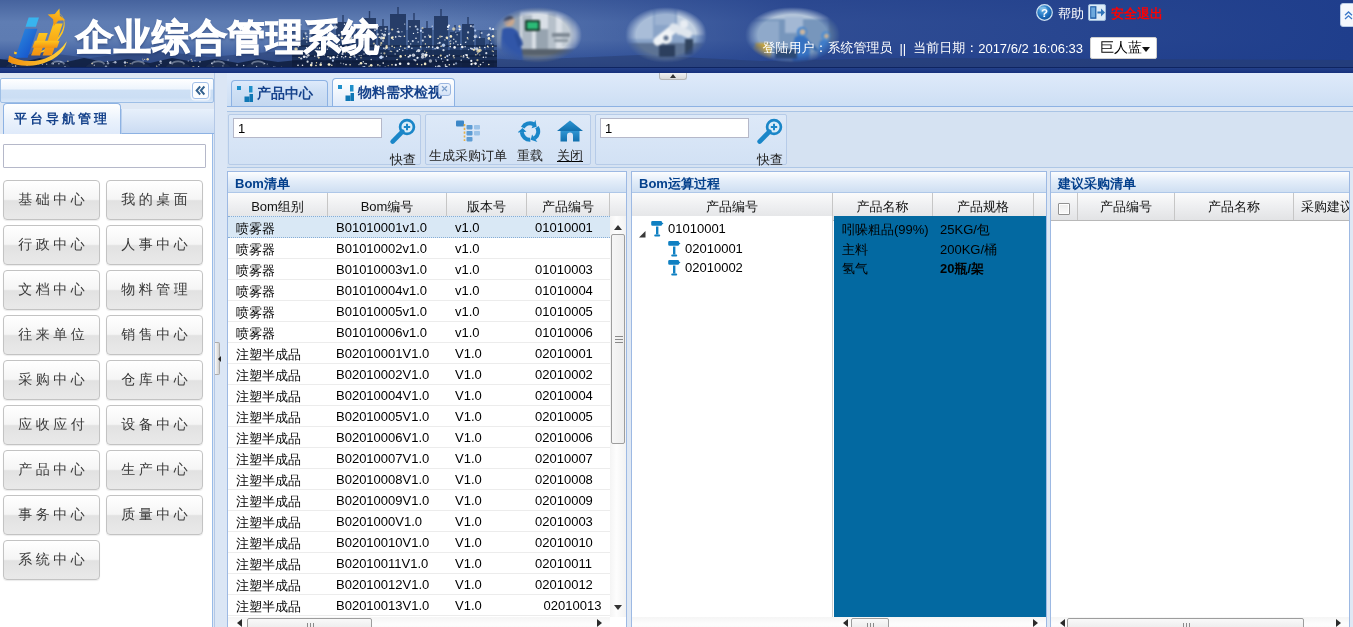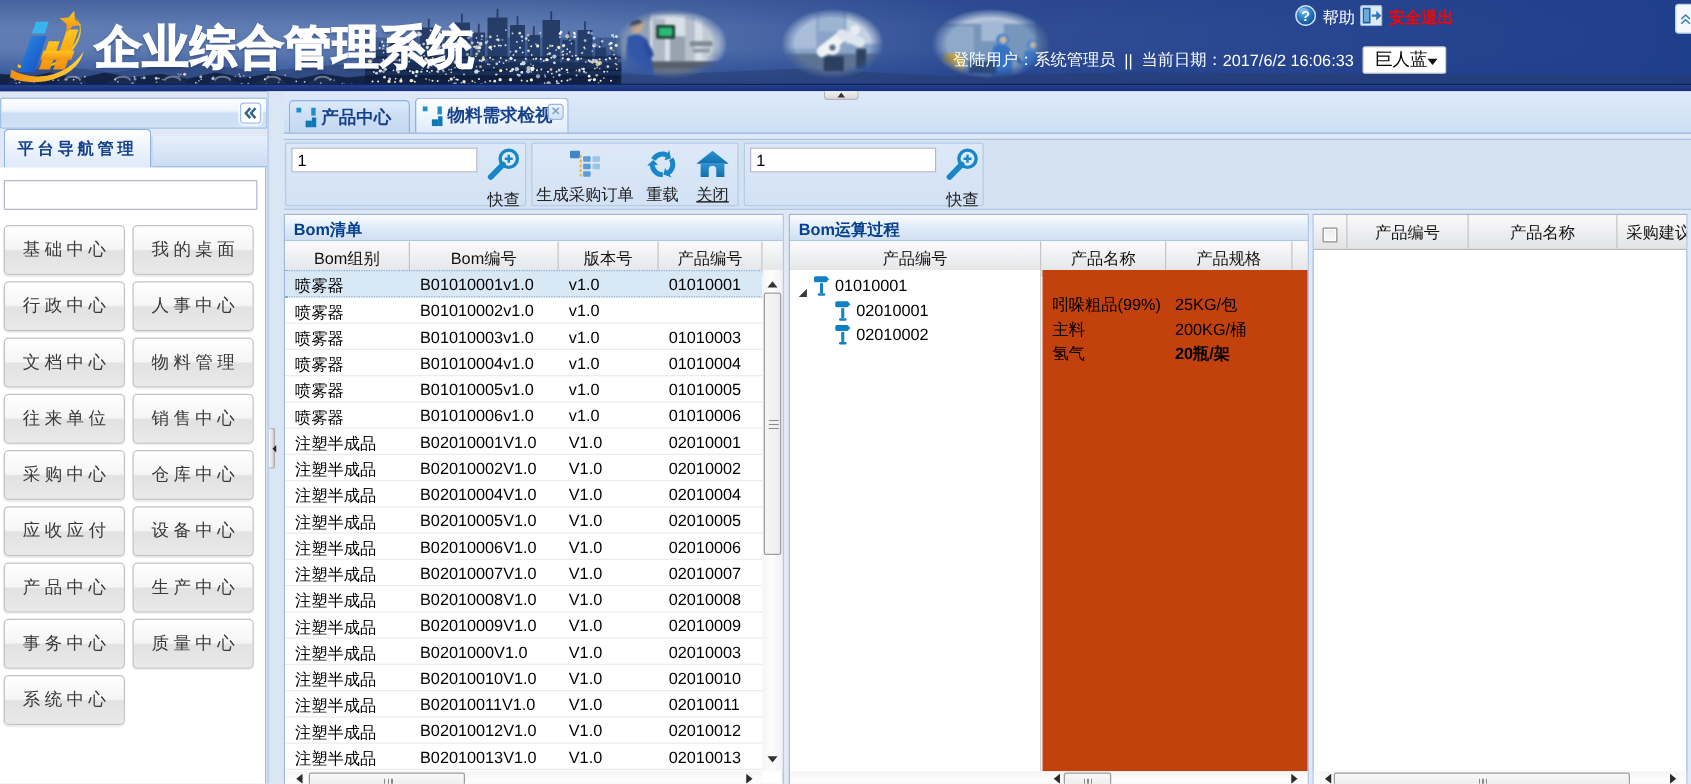--- a/index.html
+++ b/index.html
@@ -115,21 +115,21 @@
 .tri-right { width:0; height:0; border:4px solid transparent; border-left:5px solid #2b2b2b; }
 .sb-thumb { position:absolute; background:linear-gradient(90deg,#f6f6f6,#ededed); border:1px solid #9d9d9d; border-radius:2px; }
 .sb-thumb.h { background:linear-gradient(180deg,#f9f9f9,#e9e9e9); }
 .grip-v { position:absolute; left:3px; width:8px; height:8px;
   background:repeating-linear-gradient(180deg,#8a8a8a 0 1px,transparent 1px 3px); }
 .grip-h { position:absolute; top:4px; width:9px; height:8px;
   background:repeating-linear-gradient(90deg,#8a8a8a 0 1px,transparent 1px 3px); }
 
 
 #proc-locked { position:absolute; left:0; top:44px; width:201px; bottom:18px; border-right:1px solid #cfcfcf; background:#fff; padding-top:2px; }
-#proc-scrollable { position:absolute; left:202px; right:0; top:44px; bottom:18px; background:#c2410c; padding-top:16px; }
+#proc-scrollable { position:absolute; left:202px; right:0; top:44px; bottom:18px; background:#0369a1; padding-top:2px; }
 .tree-row { position:relative; height:19.6px; white-space:nowrap; }
 .tree-row .txt { position:absolute; top:3px; }
 #proc-hscroll { left:202px; }
 #proc-bottomleft { position:absolute; left:0; bottom:0; width:202px; height:18px; background:linear-gradient(180deg,#f5f5f5,#fdfdfd 40%,#f3f3f3); }
 
 
 .cbx { width:12px; height:12px; border:1px solid #919191; background:linear-gradient(180deg,#ececec,#fafafa); border-radius:1px; box-shadow:inset 0 0 0 1px #fff; margin-top:4px; }
 </style>
 </head>
 <body>
@@ -1076,21 +1076,21 @@
         <div class="grid-row">
           <div class="cell" style="width: 100px;">注塑半成品</div>
           <div class="cell" style="width: 119px;">B02010012V1.0</div>
           <div class="cell" style="width: 80px;">V1.0</div>
           <div class="cell" style="width: 83px;">02010012</div>
         </div>
         <div class="grid-row">
           <div class="cell" style="width: 100px;">注塑半成品</div>
           <div class="cell" style="width: 119px;">B02010013V1.0</div>
           <div class="cell" style="width: 80px;">V1.0</div>
-          <div class="cell" style="width: 83px;">02010013</div>
+          <div class="cell" style="width: 83px; text-align: center;">02010013</div>
         </div>
       </div>
     <div class="vscroll" id="bom-vscroll">
         <div class="sb-btn" style="left:0;top:2px;width:16px;height:14px;">
           <span class="tri-up"></span>
         </div>
         <div class="sb-thumb" style="left:1px;top:18px;width:14px;height:210px;">
           <span class="grip-v" style="top:101px;"></span>
         </div>
         <div class="sb-btn" style="left:0;bottom:1px;width:16px;height:14px;">
@@ -1169,20 +1169,21 @@
         <div class="sb-thumb h" style="top:1px;left:17px;width:38px;height:14px;">
           <span class="grip-h" style="left:15px;"></span>
         </div>
         <div class="sb-btn" style="right:2px;top:0px;width:14px;height:12px;">
           <span class="tri-right"></span>
         </div>
       </div>
   </div>
 
   <div id="panel-sugg" class="panel">
+    <div class="panel-title">建议采购清单</div>
     <div class="grid-header" id="sugg-header">
         <div class="gh-cell" style="width: 27px;">
           <span class="cbx"></span>
         </div>
         <div class="gh-cell" style="width: 97px;">产品编号</div>
         <div class="gh-cell" style="width: 119px;">产品名称</div>
         <div class="gh-cell last" style="width: 66px;">采购建议</div>
       </div>
     <div class="grid-body" style="position:absolute; left:0; right:0; top:44px; bottom:18px;"></div>
     <div class="hscroll" id="sugg-hscroll">

